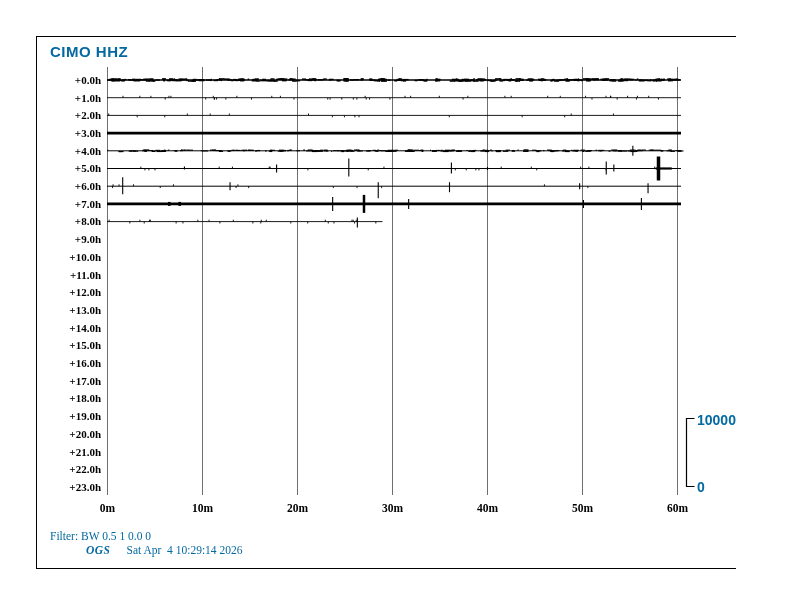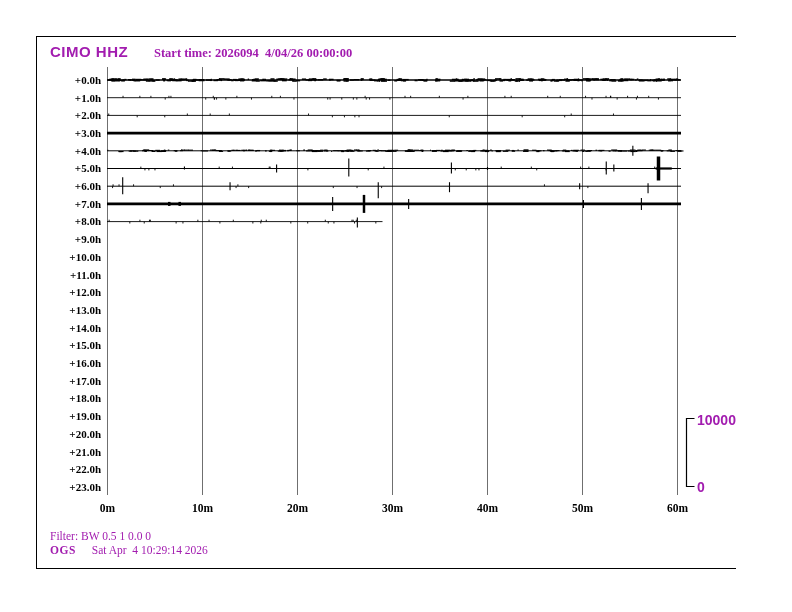--- a/index.html
+++ b/index.html
@@ -1,39 +1,38 @@
 <!DOCTYPE html>
 <html><head>
 <meta charset="utf-8">
 <style>
   html,body{margin:0;padding:0;background:#ffffff;}
   #page{position:relative;width:736px;height:612px;background:#ffffff;overflow:hidden;
-        font-family:"Liberation Serif",serif;color:#a21caf;}
+        font-family:"Liberation Serif",serif;color:#0369a1;}
   #frame{position:absolute;left:36px;top:36px;width:709px;height:531px;border:1px solid #000;}
   #station-title{position:absolute;left:50px;top:43px;font-family:"Liberation Sans",sans-serif;
         font-weight:bold;font-size:15px;letter-spacing:.5px;}
   #start-time{position:absolute;left:154px;top:46px;font-family:"Liberation Serif",serif;
         font-weight:bold;font-size:12.5px;white-space:pre;}
   #plot-svg{position:absolute;left:0;top:0;}
   .scale-label{position:absolute;font-size:14px;font-weight:bold;font-family:Liberation Sans, sans-serif;}
   #scale-max{left:697px;top:412px;}
   #scale-min{left:697px;top:479px;}
   #filter-line{position:absolute;left:50px;top:530px;font-size:11.5px;white-space:pre;}
   #agency-line{position:absolute;left:50px;top:544px;font-size:11.5px;}
-  #agency-line .agency{font-weight:bold;letter-spacing:.5px;}
+  #agency-line .agency{font-weight:bold;font-style:italic;letter-spacing:.5px;margin-left:36px;}
   #agency-line .stamp{margin-left:16px;white-space:pre;}
 </style>
 </head>
 <body>
 
 <div id="page">
   <div id="frame"></div>
 
   <div id="station-title">CIMO HHZ</div>
-  <div id="start-time">Start time: 2026094  4/04/26 00:00:00</div>
 
   <svg id="plot-svg" width="792" height="612">
       <g stroke="#6f6f6f" stroke-width="1" shape-rendering="crispEdges">
         <line x1="107.5" y1="67" x2="107.5" y2="495"></line>
         <line x1="202.5" y1="67" x2="202.5" y2="495"></line>
         <line x1="297.5" y1="67" x2="297.5" y2="495"></line>
         <line x1="392.5" y1="67" x2="392.5" y2="495"></line>
         <line x1="487.5" y1="67" x2="487.5" y2="495"></line>
         <line x1="582.5" y1="67" x2="582.5" y2="495"></line>
         <line x1="677.5" y1="67" x2="677.5" y2="495"></line>

